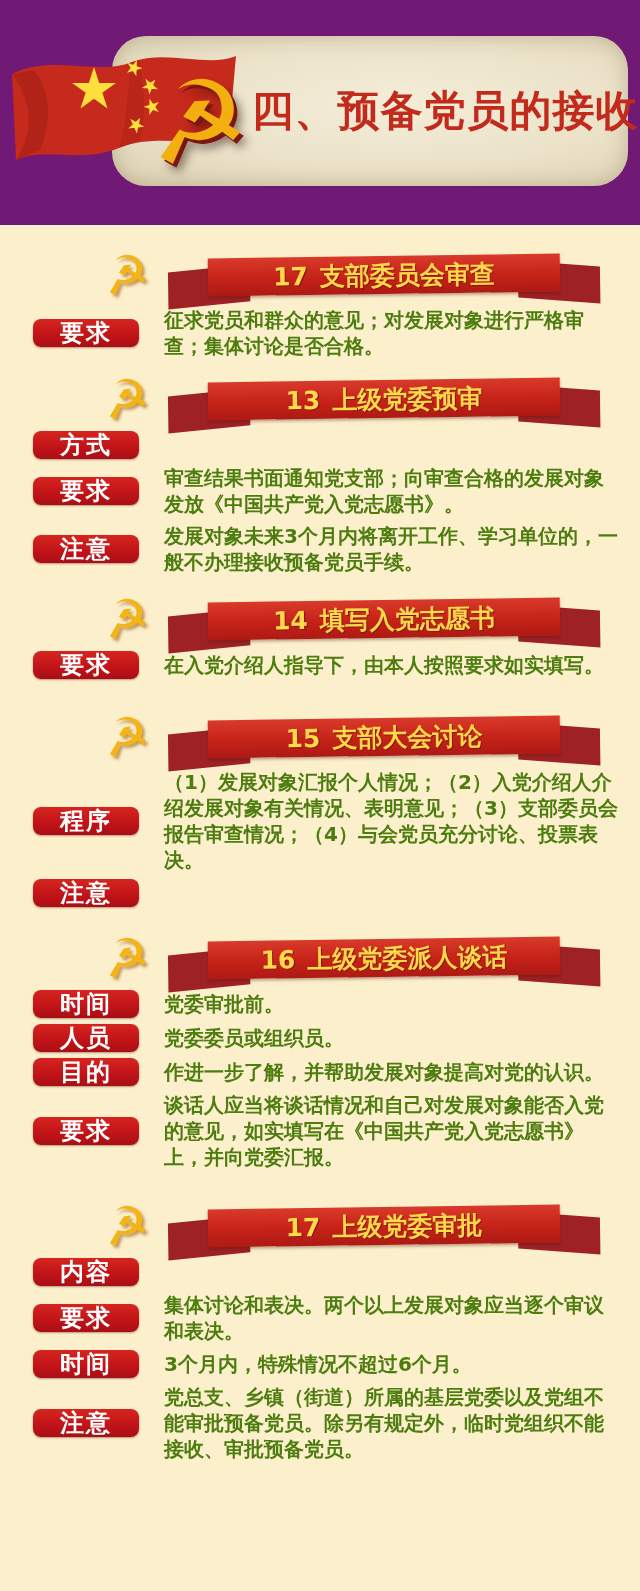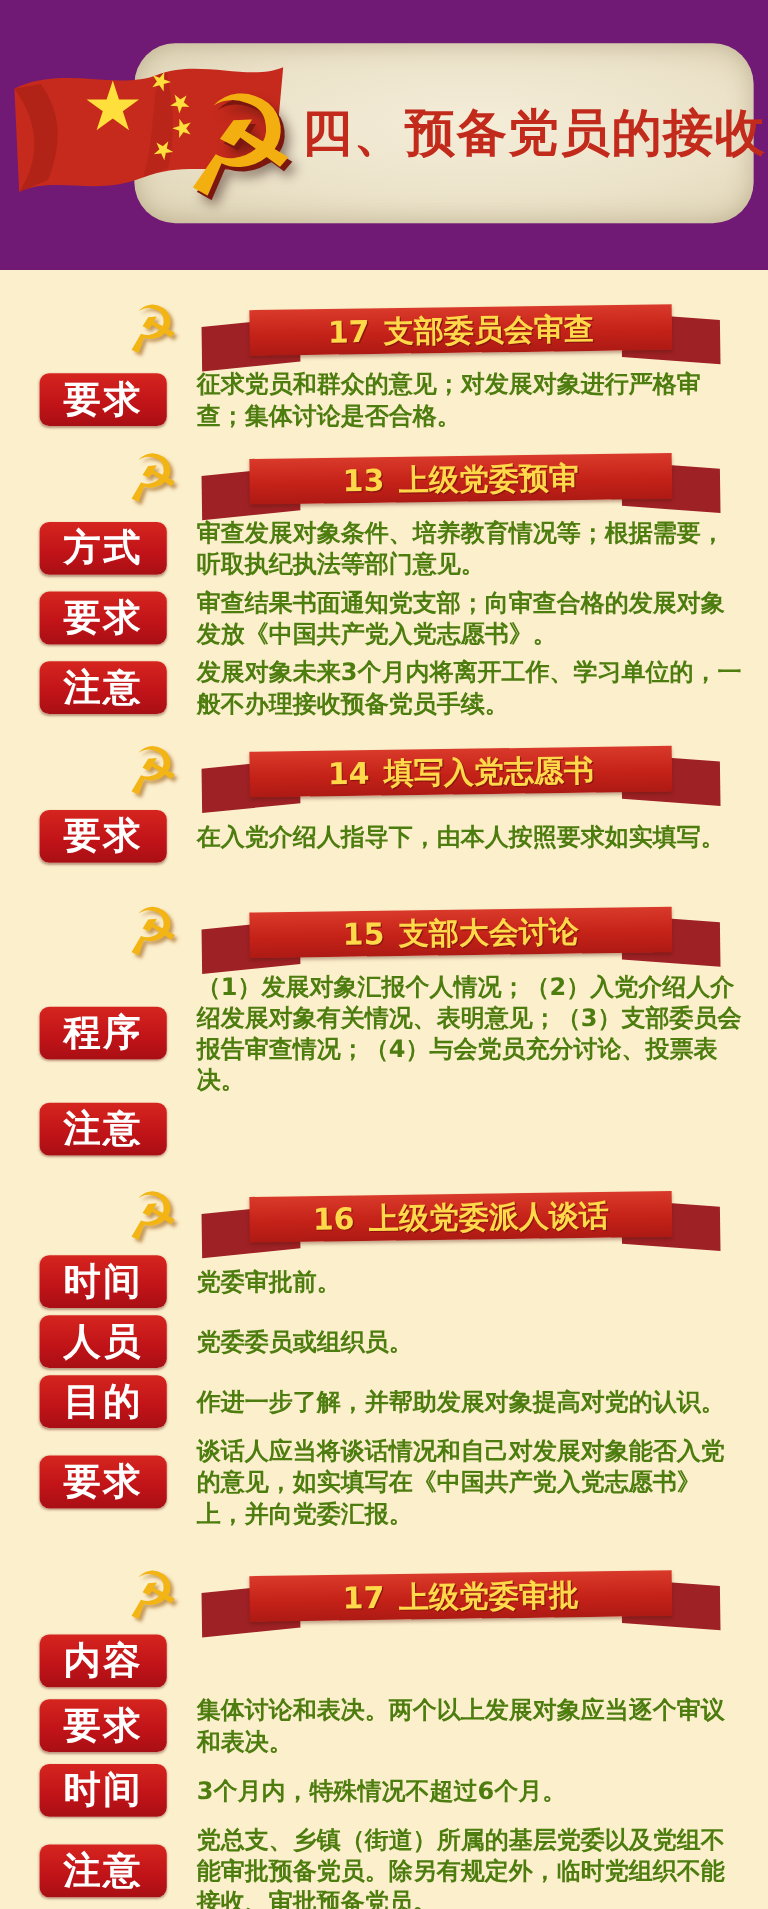--- a/index.html
+++ b/index.html
@@ -35,24 +35,24 @@
   .band { position:absolute; inset:0; z-index:1;
           background:linear-gradient(180deg,#d93a2a 0%, #c52218 55%, #ad1a14 100%);
           box-shadow:0 2px 3px rgba(80,20,10,.35);
           display:flex; align-items:center; justify-content:center; }
   .band .num   { font-size:25px; font-weight:bold; color:#ffd94a; margin-right:12px;
                  text-shadow:1px 1px 0 #8c1510; }
   .band .btitle{ font-size:25px; font-weight:bold; color:#ffd94a; letter-spacing:0;
                  text-shadow:1px 1px 0 #8c1510; white-space:nowrap; }
 
   .row { display:flex; align-items:center; margin-top:6px; }
-  .tag { flex:none; width:106px; height:44px; margin-left:33px; border-radius:8px;
+  .tag { flex:none; width:106px; height:28px; margin-left:33px; border-radius:8px;
          background:linear-gradient(180deg,#d6251f 0%, #c01318 60%, #a80f14 100%);
          box-shadow:0 1px 2px rgba(90,20,10,.4);
-         color:#fff; font-size:31px; font-weight:bold; letter-spacing:2px;
+         color:#fff; font-size:24px; font-weight:bold; letter-spacing:2px;
          display:flex; align-items:center; justify-content:center; }
   .text { margin-left:25px; width:456px; font-size:20px; line-height:26px;
           font-weight:bold; color:#4d7c0f; }
 
   .sec-12{margin-top:24px} .sec-13{margin-top:14px} .sec-14{margin-top:18px}
   .sec-15{margin-top:32px} .sec-16{margin-top:25px} .sec-17{margin-top:30px}
 </style>
 </head>
 <body>
 
@@ -110,21 +110,20 @@
         <span class="emblem">☭</span>
         <div class="banner">
           <div class="band">
             <span class="num">13</span>
             <span class="btitle">上级党委预审</span>
           </div>
         </div>
       </div>
       <div class="row">
         <span class="tag">方式</span>
-        <p class="text">审查发展对象条件、培养教育情况等；根据需要，听取执纪执法等部门意见。</p>
       </div>
       <div class="row">
         <span class="tag">要求</span>
         <p class="text">审查结果书面通知党支部；向审查合格的发展对象发放《中国共产党入党志愿书》。</p>
       </div>
       <div class="row">
         <span class="tag">注意</span>
         <p class="text">发展对象未来3个月内将离开工作、学习单位的，一般不办理接收预备党员手续。</p>
       </div>
     </section>

